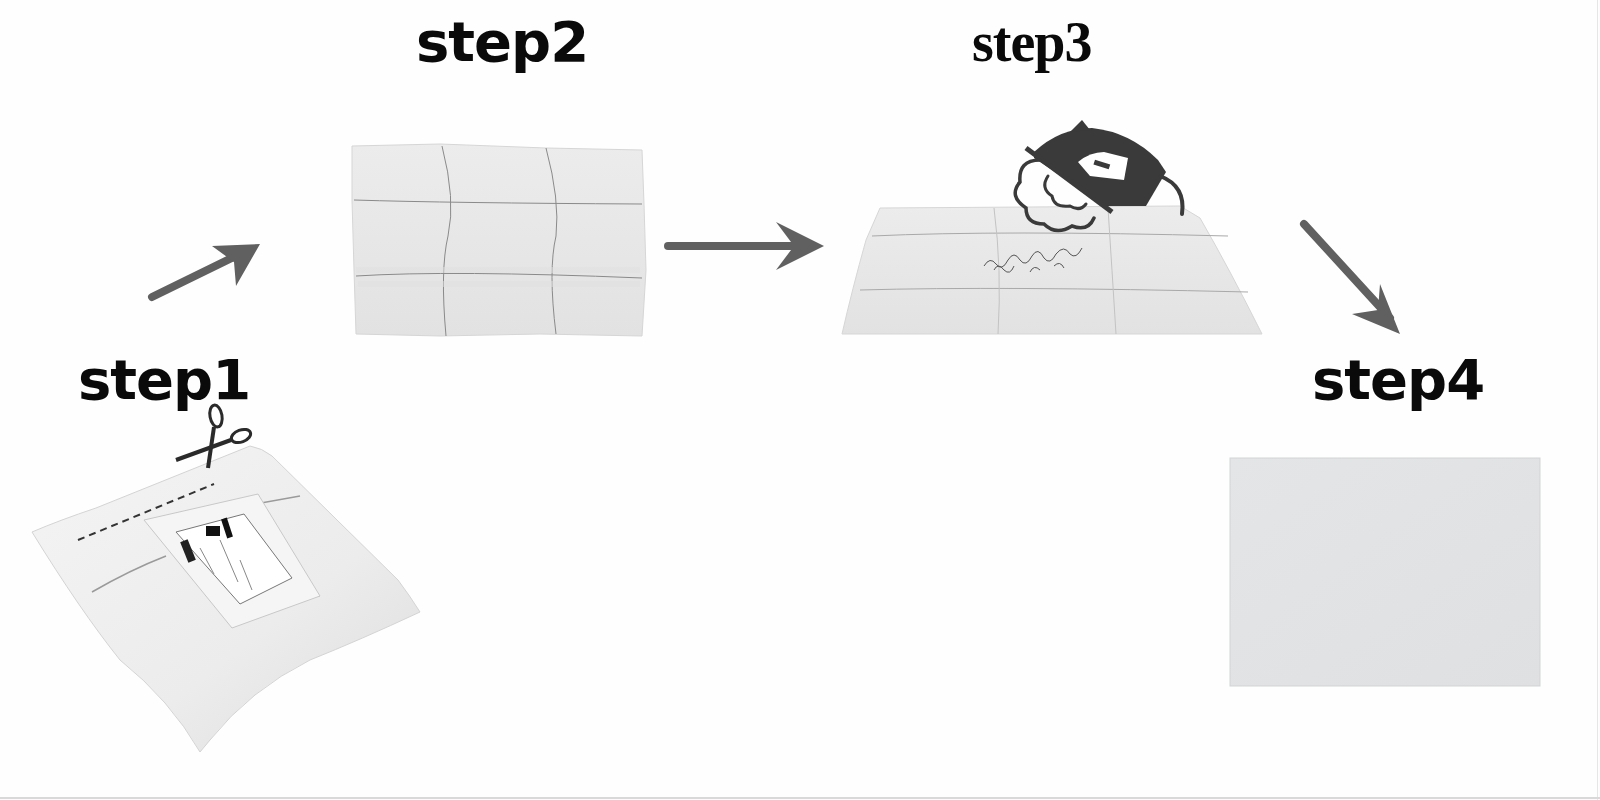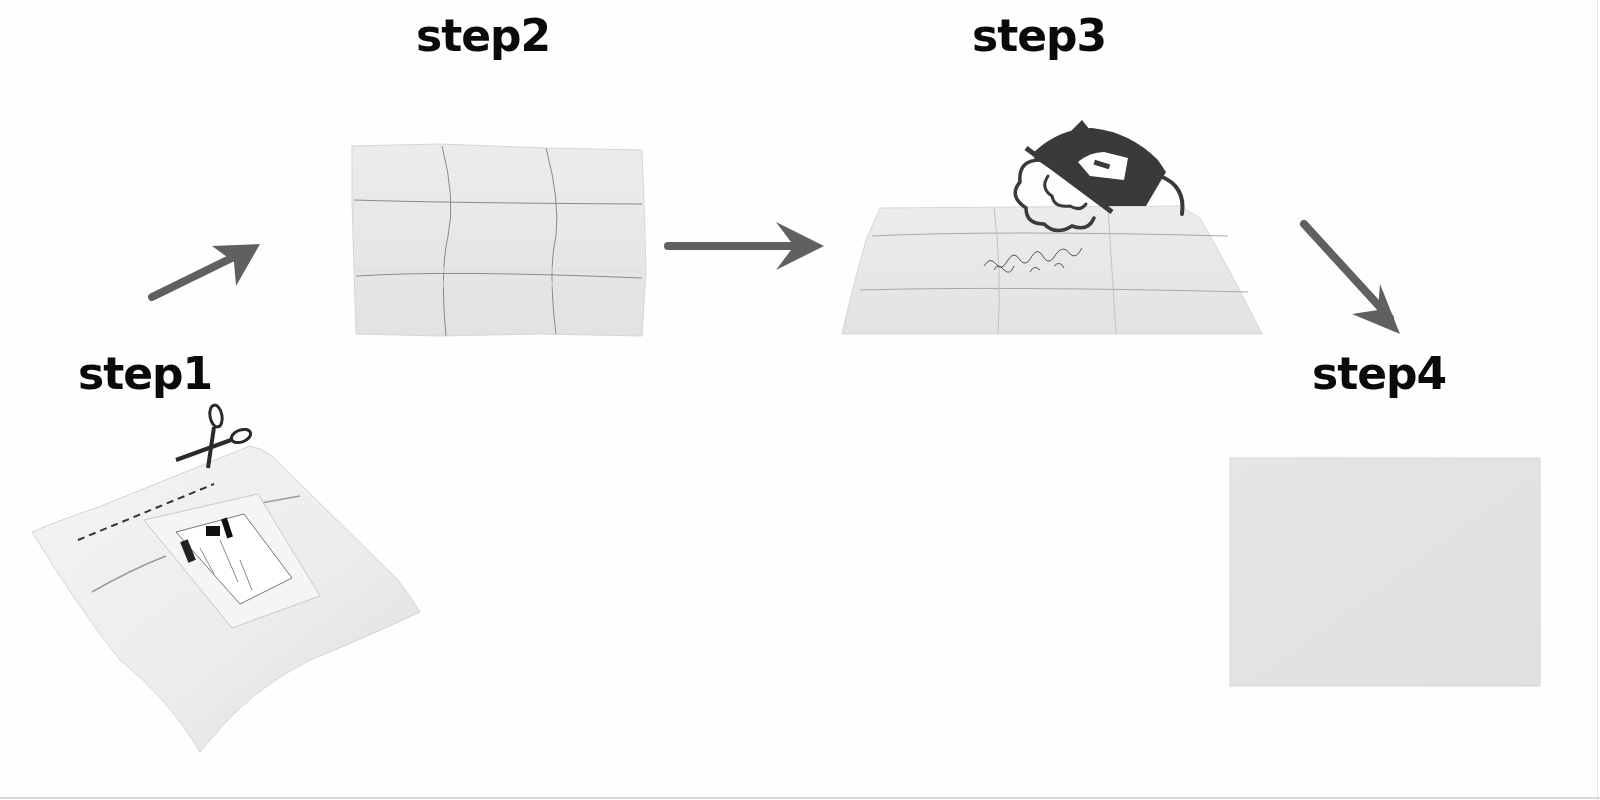--- a/index.html
+++ b/index.html
@@ -6,28 +6,28 @@
     html, body { width: 1600px; height: 800px; background: #ffffff; overflow: hidden; }
     body { position: relative; font-family: "DejaVu Sans", sans-serif; }
     .canvas { position: absolute; left: 0; top: 0; width: 1600px; height: 800px; background: #fefefe; }
     .right-edge { position: absolute; left: 1597px; top: 0; width: 1px; height: 800px; background: #e6e6e6; }
     .bottom-edge { position: absolute; left: 0; top: 797px; width: 1600px; height: 2px; background: #d9d9d9; }
 
     .step-label {
       position: absolute;
       font-family: "DejaVu Sans", sans-serif;
       font-weight: bold;
-      font-size: 44px;
+      font-size: 56px;
       color: #0a0a0a;
       letter-spacing: -1px;
       line-height: 1;
     }
     #lbl1 { left: 78px; top: 352px; text-align: right; }
     #lbl2 { left: 416px; top: 14px; }
-    #lbl3 { left: 972px; top: 14px; }
+    #lbl3 { left: 972px; top: 14px; font-family: Liberation Serif, serif; }
     #lbl4 { left: 1312px; top: 352px; }
 
     .svg-layer { position: absolute; left: 0; top: 0; }
   </style>
 </head>
 <body>
 
 <div class="canvas"></div>
 
 <svg class="svg-layer" width="1600" height="800" viewBox="0 0 1600 800">

